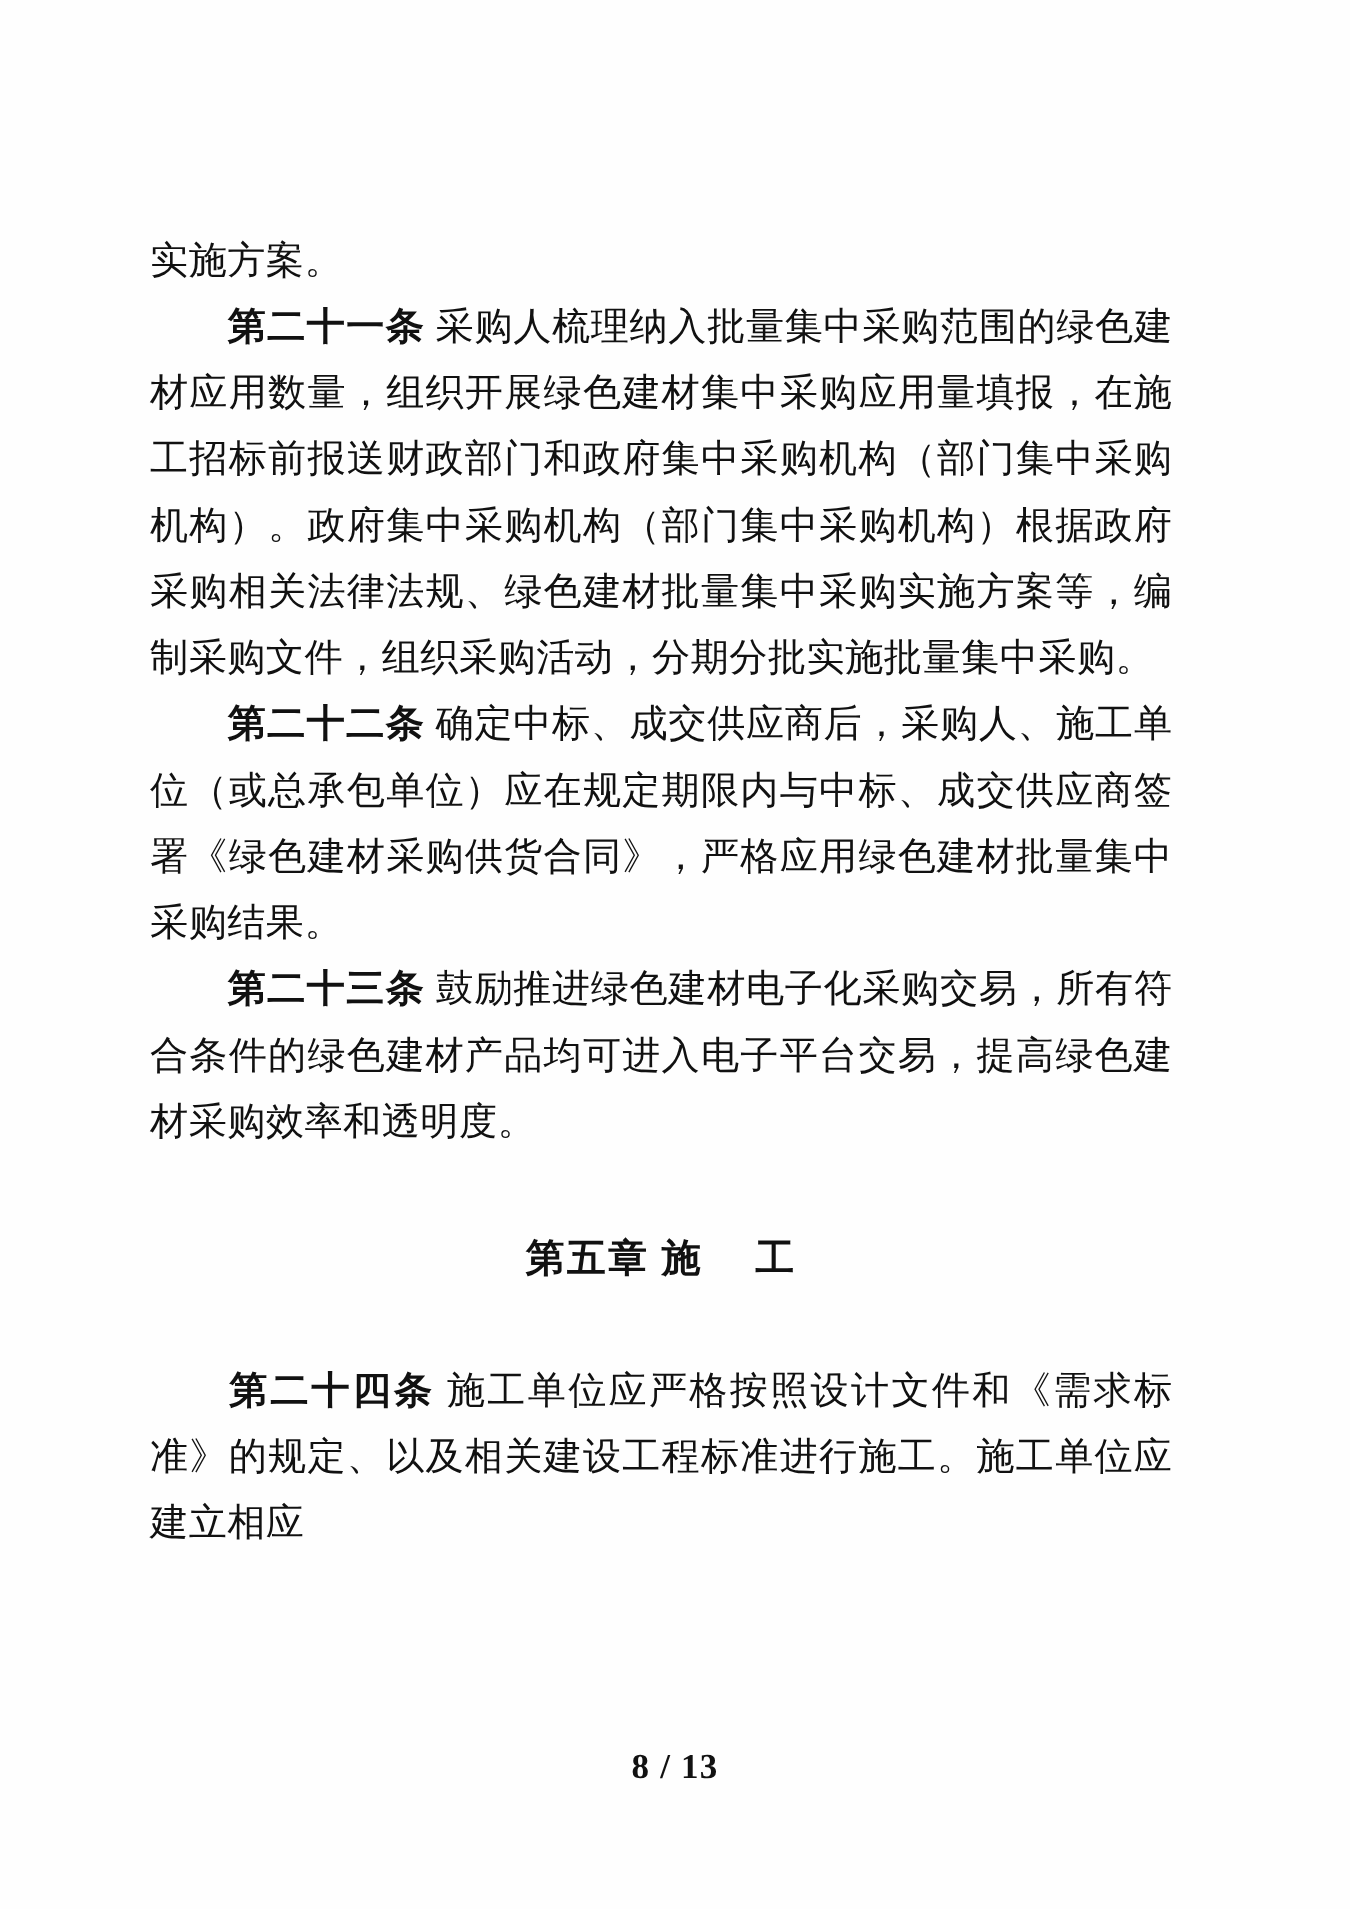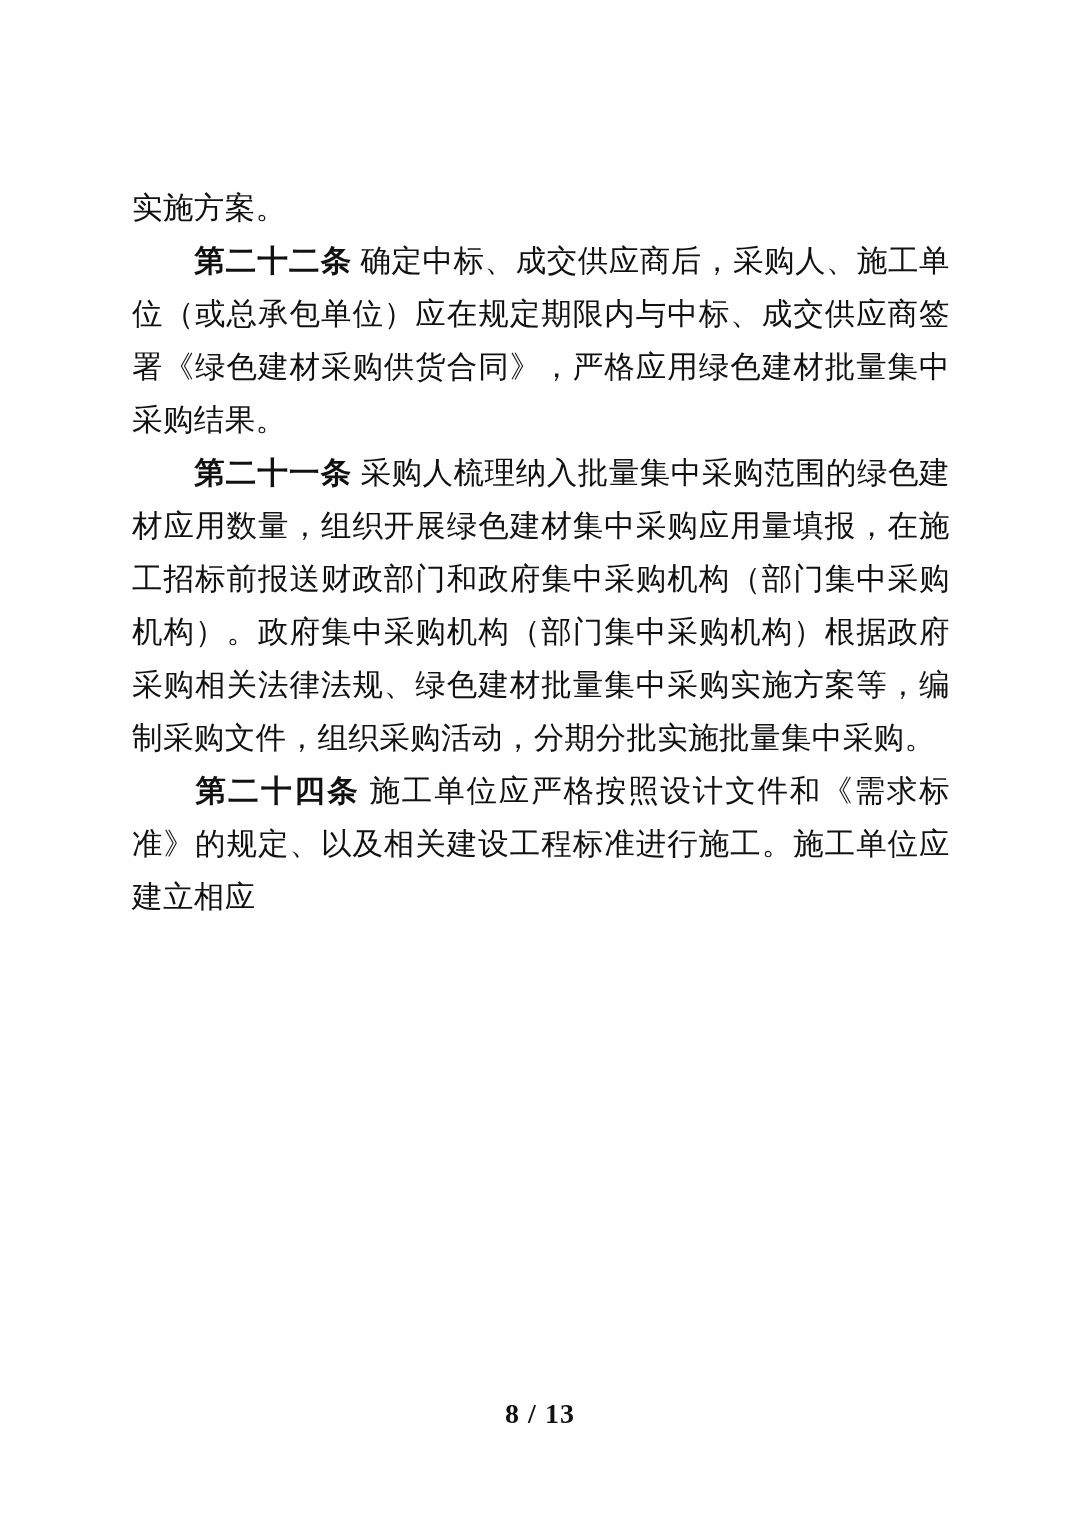--- a/index.html
+++ b/index.html
@@ -18,21 +18,21 @@
   .page {
     position: absolute;
     left: 0;
     top: 0;
     width: 1080px;
     height: 1527px;
     background: #fefefe;
   }
   .content {
     position: absolute;
-    left: 132px;
+    left: 120px;
     top: 182px;
     width: 818px;
   }
   .para {
     font-size: 30.5px;
     line-height: 53px;
     text-align: justify;
     text-justify: inter-ideograph;
     margin: 0 0 0 0;
     letter-spacing: 0.4px;
@@ -74,28 +74,34 @@
 
 <div class="page">
 
   <div class="content">
 
     <p class="para">
       <span>实施方案。</span>
     </p>
 
     <p class="para">
+      <span class="lead"></span><span class="art-label">第二十一条</span>&nbsp;<span>采购人梳理纳入批量集中采购范围的绿色建材应用数量，组织开展绿色建材集中采购应用量填报，在施工招标前报送财政部门和政府集中采购机构（部门集中采购机构）。政府集中采购机构（部门集中采购机构）根据政府采购相关法律法规、绿色建材批量集中采购实施方案等，编制采购文件，组织采购活动，分期分批实施批量集中采购。</span>
+    </p>
+
+    <p class="para">
       <span class="lead"></span><span class="art-label">第二十二条</span>&nbsp;<span>确定中标、成交供应商后，采购人、施工单位（或总承包单位）应在规定期限内与中标、成交供应商签署《绿色建材采购供货合同》，严格应用绿色建材批量集中采购结果。</span>
     </p>
 
     <p class="para">
-      <span class="lead"></span><span class="art-label">第二十一条</span>&nbsp;<span>采购人梳理纳入批量集中采购范围的绿色建材应用数量，组织开展绿色建材集中采购应用量填报，在施工招标前报送财政部门和政府集中采购机构（部门集中采购机构）。政府集中采购机构（部门集中采购机构）根据政府采购相关法律法规、绿色建材批量集中采购实施方案等，编制采购文件，组织采购活动，分期分批实施批量集中采购。</span>
+      <span class="lead"></span><span class="art-label">第二十三条</span>&nbsp;<span>鼓励推进绿色建材电子化采购交易，所有符合条件的绿色建材产品均可进入电子平台交易，提高绿色建材采购效率和透明度。</span>
     </p>
 
-
+    <div class="chapter">
+      <span>第五章 施</span><span class="gap"></span><span>工</span>
+    </div>
 
 
     <p class="para">
       <span class="lead"></span><span class="art-label">第二十四条</span>&nbsp;<span>施工单位应严格按照设计文件和《需求标准》的规定、以及相关建设工程标准进行施工。施工单位应建立相应</span>
     </p>
 
   </div>
 
   <div class="footer">8 / 13</div>
 

